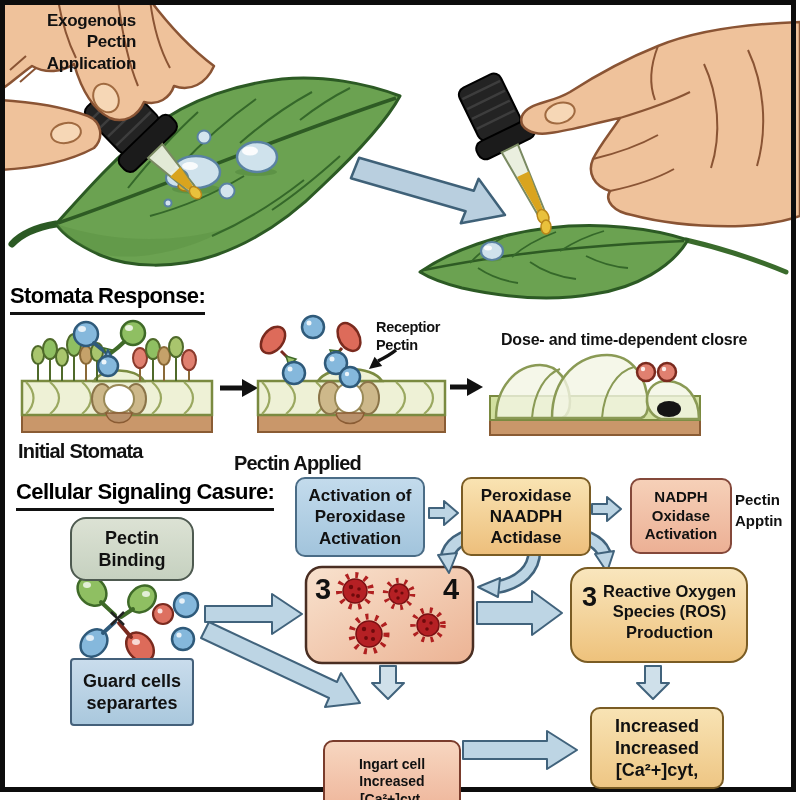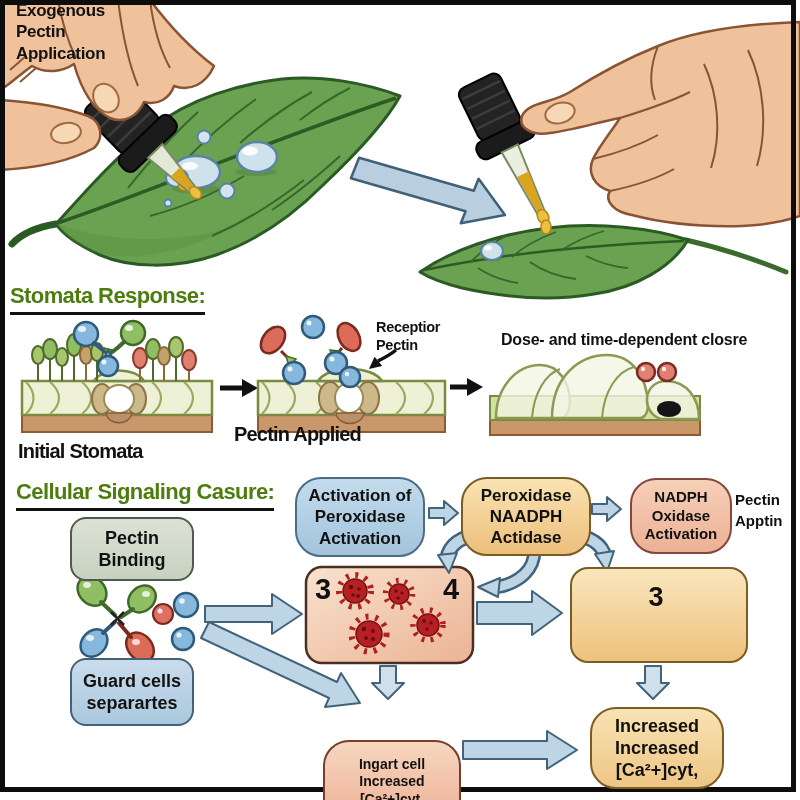--- a/index.html
+++ b/index.html
@@ -1,31 +1,31 @@
 <!DOCTYPE html>
 <html><head>
 <meta charset="utf-8">
 <style>
   html,body{margin:0;padding:0;}
   body{width:800px;height:800px;position:relative;background:#fff;font-family:"Liberation Sans",sans-serif;overflow:hidden;}
   #art{position:absolute;left:0;top:0;z-index:1;}
   .txt{position:absolute;z-index:3;color:#111;}
-  .toplabel{left:16px;top:0;width:120px;text-align:left;font-weight:700;font-size:17px;line-height:1.25;white-space:pre-line;letter-spacing:-0.3px;}
-  .h1{font-weight:800;font-size:22px;letter-spacing:-0.6px;border-bottom:3.5px solid #111;padding-bottom:3px;color:#4d7c0f;}
+  .toplabel{left:16px;top:10px;width:120px;text-align:right;font-weight:700;font-size:17px;line-height:1.25;white-space:pre-line;letter-spacing:-0.3px;}
+  .h1{font-weight:800;font-size:22px;letter-spacing:-0.6px;border-bottom:3.5px solid #111;padding-bottom:3px;color:#000000;}
   .h-stomata{left:10px;top:283px;}
   .h-cell{left:16px;top:479px;}
   .plabel{font-weight:700;font-size:20px;letter-spacing:-0.8px;}
   .pl1{left:18px;top:440px;width:200px;}
-  .pl2{left:234px;top:423px;width:200px;}
+  .pl2{left:234px;top:452px;width:200px;}
   .pl3{left:474px;top:331px;font-weight:600;font-size:16px;letter-spacing:-0.2px;white-space:nowrap;margin-left:27px;}
   .receptor{left:376px;top:318px;font-weight:700;font-size:14.5px;line-height:1.25;white-space:pre-line;letter-spacing:-0.3px;}
   .sidelabel{left:735px;top:489px;font-weight:600;font-size:15px;line-height:1.4;white-space:pre-line;}
-  .box{position:absolute;z-index:2;border-radius:26px;display:flex;align-items:center;justify-content:center;text-align:center;white-space:pre;color:#111;font-weight:600;border:2.5px solid;line-height:1.24;}
+  .box{position:absolute;z-index:2;border-radius:10px;display:flex;align-items:center;justify-content:center;text-align:center;white-space:pre;color:#111;font-weight:600;border:2.5px solid;line-height:1.24;}
   .b-pectin{left:70px;top:517px;width:120px;height:60px;font-size:18px;background:linear-gradient(#dce2d4,#c6d1c0);border-color:#4e5a50;border-radius:16px;}
-  .b-guard{left:70px;top:658px;width:120px;height:64px;font-size:18px;background:linear-gradient(#c9dcec,#aac8dd);border-color:#44607a;border-radius:16px;}
+  .b-guard{left:70px;top:658px;width:120px;height:64px;font-size:18px;background:linear-gradient(#c9dcec,#aac8dd);border-color:#44607a;border-radius:4px;}
   .b-act{left:295px;top:477px;width:126px;height:76px;font-size:17px;background:linear-gradient(#c3dbec,#a2c4dc);border-color:#4a6c86;}
   .b-perox{left:461px;top:477px;width:126px;height:75px;font-size:17px;background:linear-gradient(#f9e3b2,#edbf7c);border-color:#7a5c24;}
   .b-nadph{left:630px;top:478px;width:98px;height:72px;font-size:15px;background:linear-gradient(#f6d0b8,#ecb095);border-color:#84483a;}
   .b-ros{left:570px;top:567px;width:178px;height:96px;font-size:16.5px;background:linear-gradient(#f9e6bd,#eec27c);border-color:#7a5c24;border-radius:18px;align-items:flex-start;padding-top:12px;box-sizing:border-box;}
   .b-ros .num{font-size:27px;font-weight:800;line-height:1;margin:3px 6px 0 0;}
   .b-ingart{left:323px;top:707px;width:134px;height:80px;font-size:14px;background:linear-gradient(#f7d6c0,#edb094);border-color:#7a3c2c;margin-top:33px;}
   .b-incr{left:590px;top:707px;width:130px;height:78px;font-size:18px;background:linear-gradient(#f8e3b4,#eec684);border-color:#7a5c24;}
   .vnum{position:absolute;z-index:3;font-size:29px;font-weight:800;color:#111;}
   .vn3{left:315px;top:573px;}
   .vn4{left:443px;top:573px;}
@@ -331,21 +331,23 @@
 separartes</div>
 <div class="box b-act">Activation of
 Peroxidase
 Activation</div>
 <div class="box b-perox">Peroxidase
 NAADPH
 Actidase</div>
 <div class="box b-nadph">NADPH
 Oxidase
 Activation</div>
-<div class="box b-ros"><span class="num">3</span></div>
+<div class="box b-ros"><span class="num">3</span><span>Reactive Oxygen
+Species (ROS)
+Production</span></div>
 <div class="box b-ingart">Ingart cell
 Increased
 [Ca²+]cyt,</div>
 <div class="box b-incr">Increased
 Increased
 [Ca²+]cyt,</div>
 <div class="txt sidelabel">Pectin
 Apptin</div>
 <div class="vnum vn3">3</div>
 <div class="vnum vn4">4</div>

